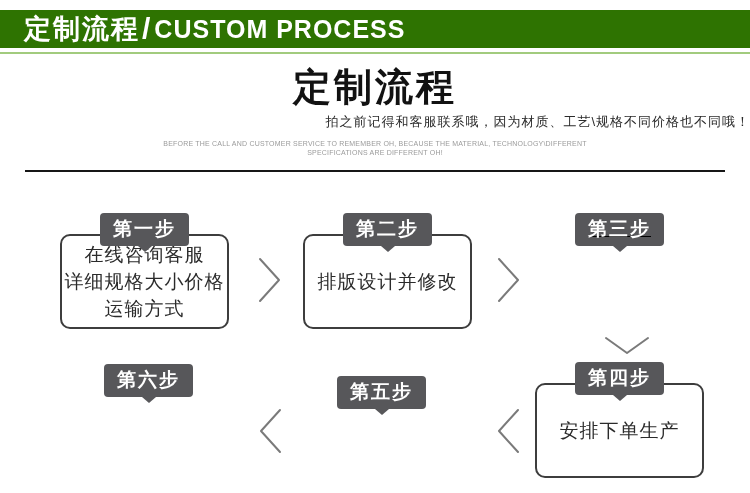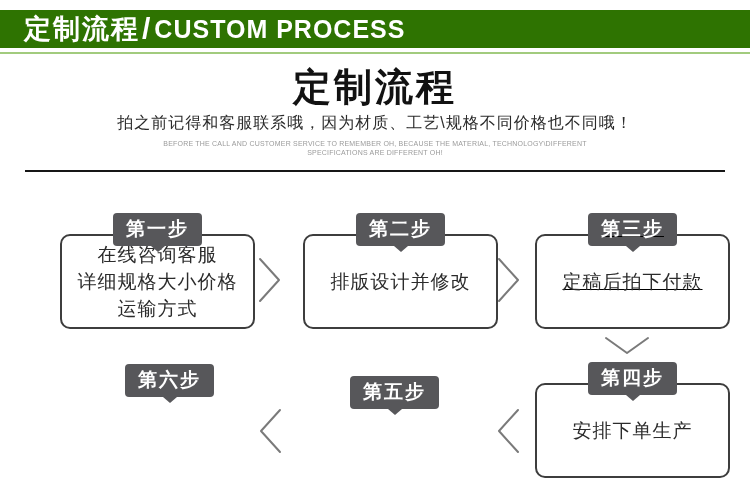--- a/index.html
+++ b/index.html
@@ -40,43 +40,43 @@
     margin: 0;
     text-align: center;
     font-size: 38px;
     font-weight: bold;
     color: #121212;
     letter-spacing: 3px;
   }
   .subtitle {
     position: absolute;
     top: 113px; left: 0; right: 0;
-    text-align: center;
-    font-size: 16px;
+    text-align: right;
+    font-size: 13px;
     color: #2b2b2b;
     letter-spacing: 1px;
   }
   .note {
     position: absolute;
     top: 139px; left: 0; right: 0;
     text-align: center;
     font-size: 7px;
     line-height: 9px;
     color: #9b9b9b;
     letter-spacing: 0.2px;
   }
   .divider {
     position: absolute;
     top: 170px; left: 25px;
     width: 700px; height: 2px;
     background: #161616;
   }
 
   
-  .step { position: absolute; width: 195px; border-radius: 27px; }
+  .step { position: absolute; width: 169px; border-radius: 27px; }
   .step-tab {
     position: relative;
     z-index: 2;
     margin: 0 auto;
     width: max-content;
     background: var(--tab-bg, #57575a);
     color: #ffffff;
     font-size: 19px;
     font-weight: bold;
     letter-spacing: 2px;
@@ -162,30 +162,27 @@
       <div>排版设计并修改</div>
     </div>
   </div>
 
   <svg class="chev" style="left:496px; top:256px;" width="26" height="48" viewBox="0 0 26 48">
     <polyline points="3,3 22,24 3,45"></polyline>
   </svg>
 
   <div class="step" style="left:535px; top:213px;text-decoration:underline;">
     <div class="step-tab">第三步</div>
-    <div class="step-box">
-      <div>定稿后拍下付款</div>
-    </div>
   </div>
 
   <svg class="chev" style="left:603px; top:336px;" width="48" height="20" viewBox="0 0 48 20">
     <polyline points="3,2 24,17 45,2"></polyline>
   </svg>
 
-  <div class="step" style="left:72px; top:364px;">
+  <div class="step" style="left:64px; top:364px;">
     <div class="step-tab">第六步</div>
   </div>
 
   <svg class="chev" style="left:258px; top:407px;" width="26" height="48" viewBox="0 0 26 48">
     <polyline points="22,3 3,24 22,45"></polyline>
   </svg>
 
   <div class="step" style="left:297px; top:364px;margin-top:12px;">
     <div class="step-tab">第五步</div>
   </div>

